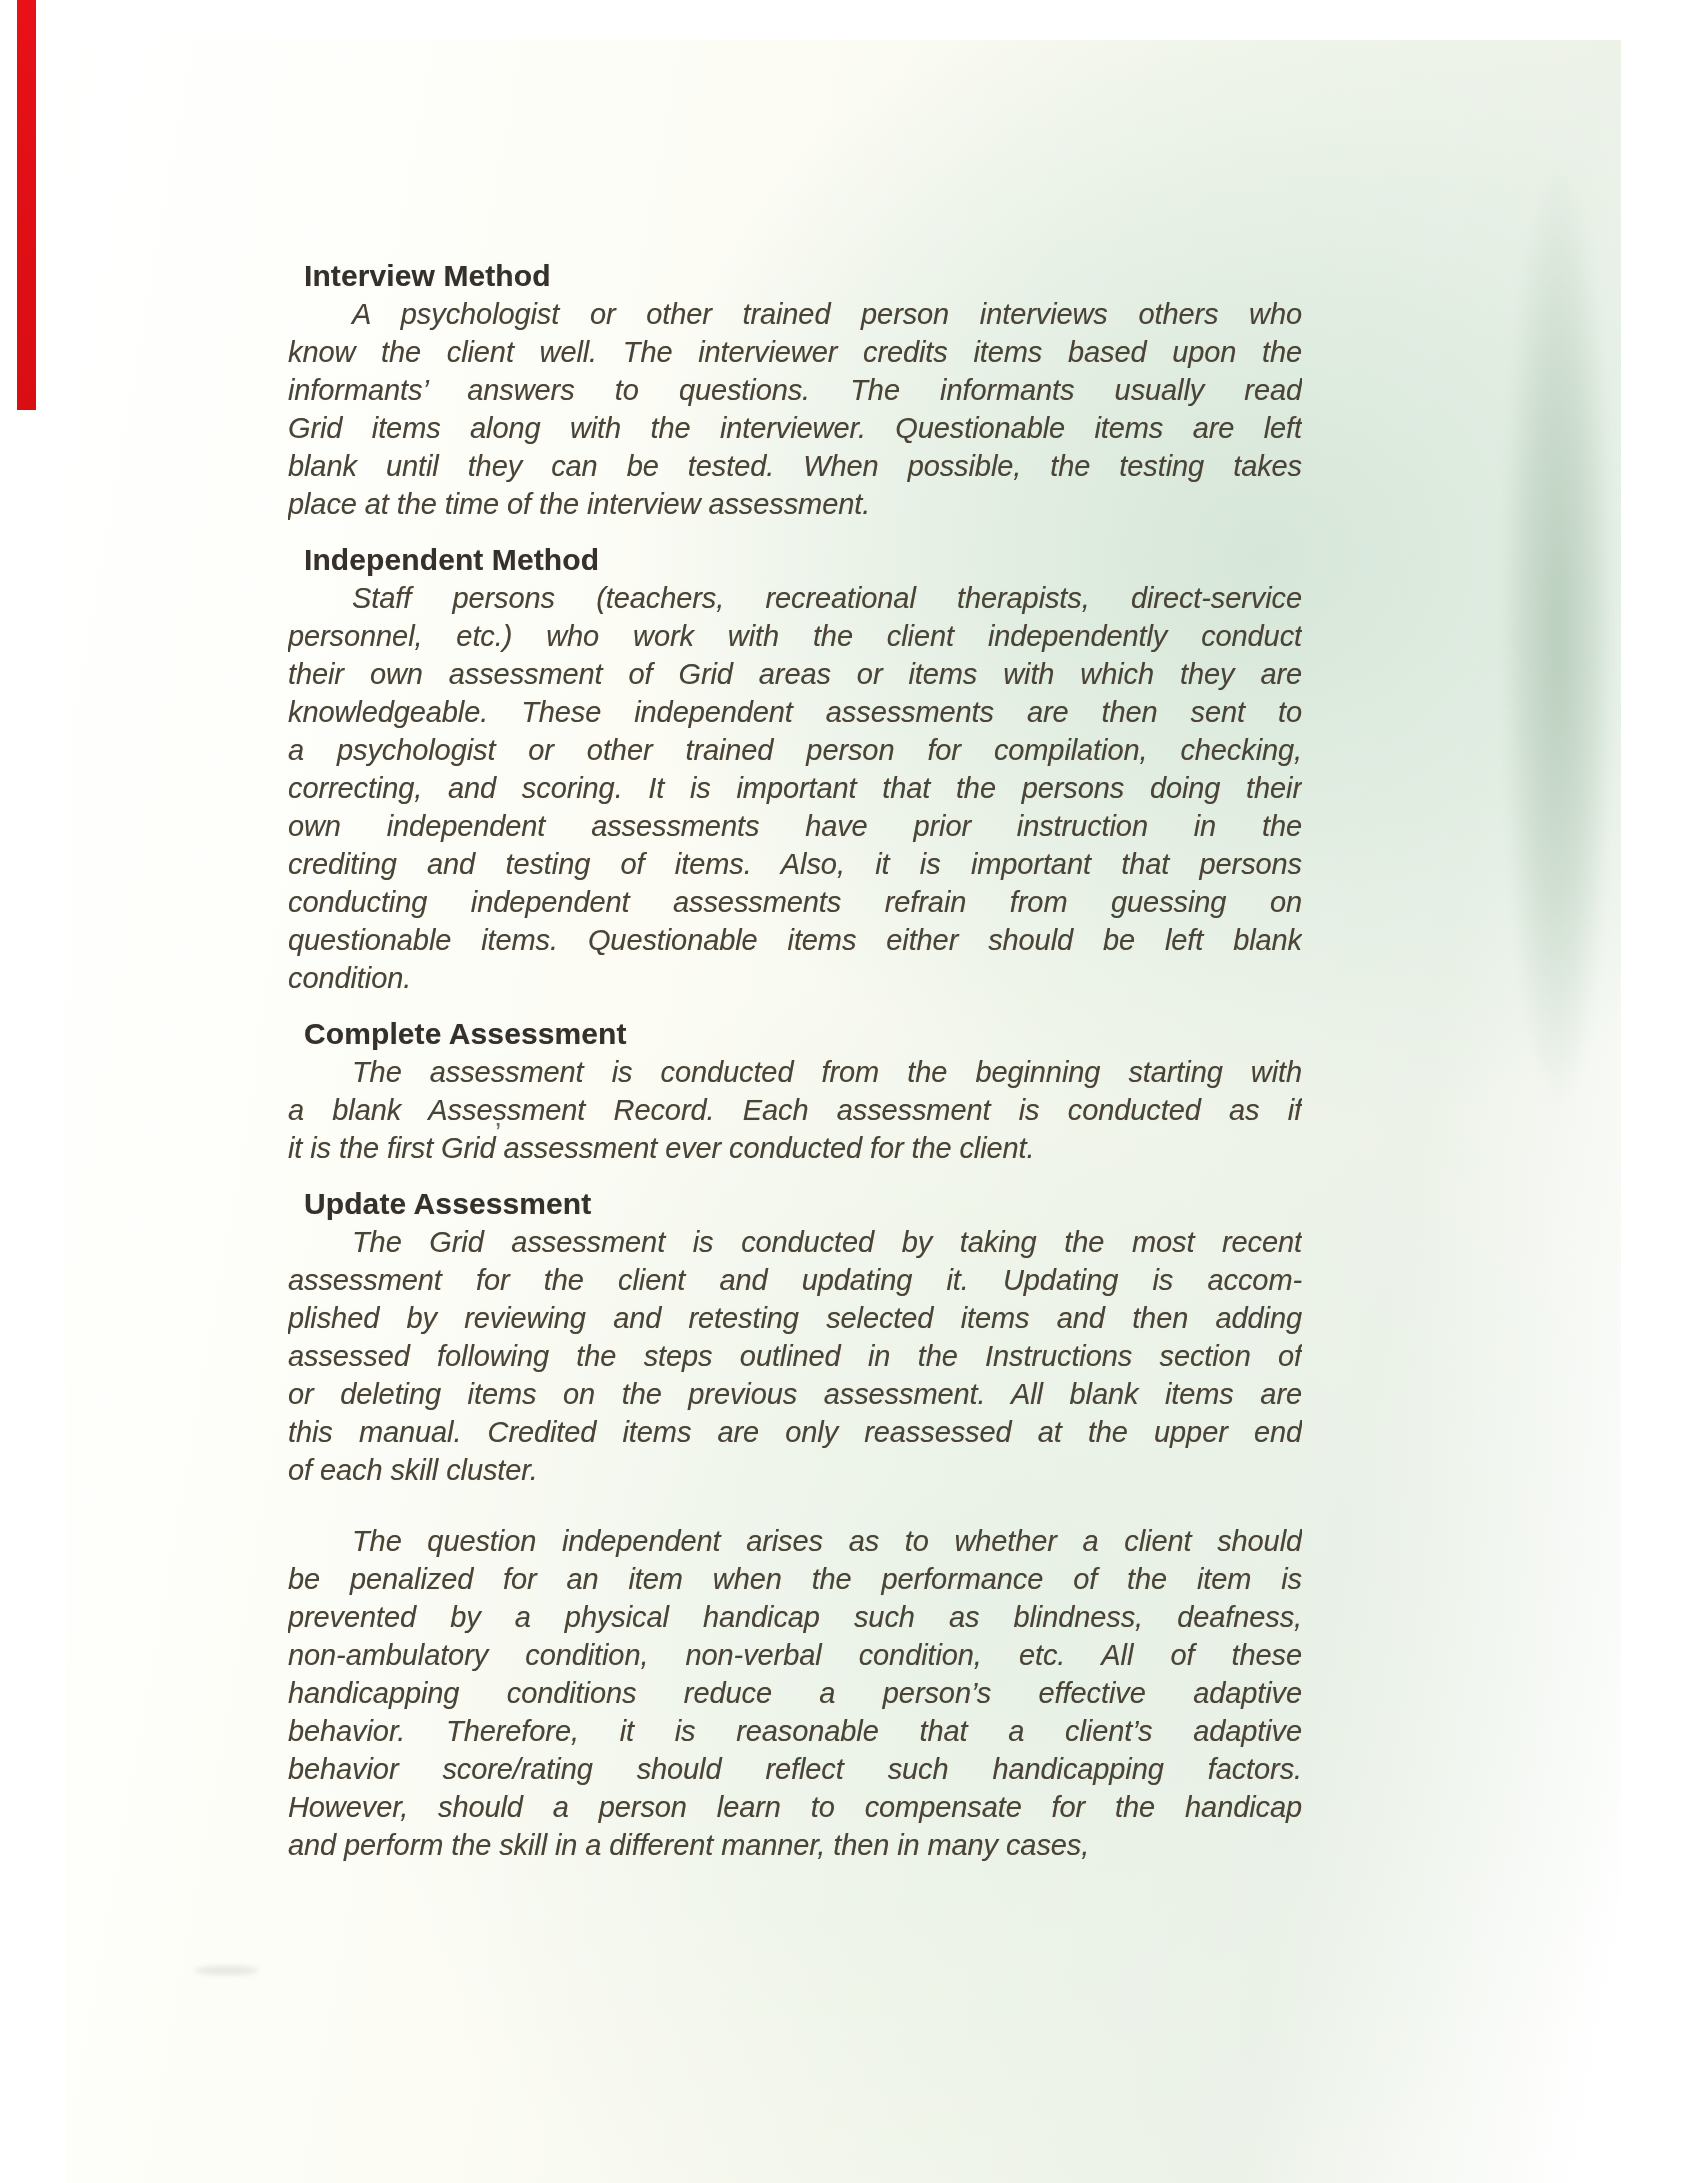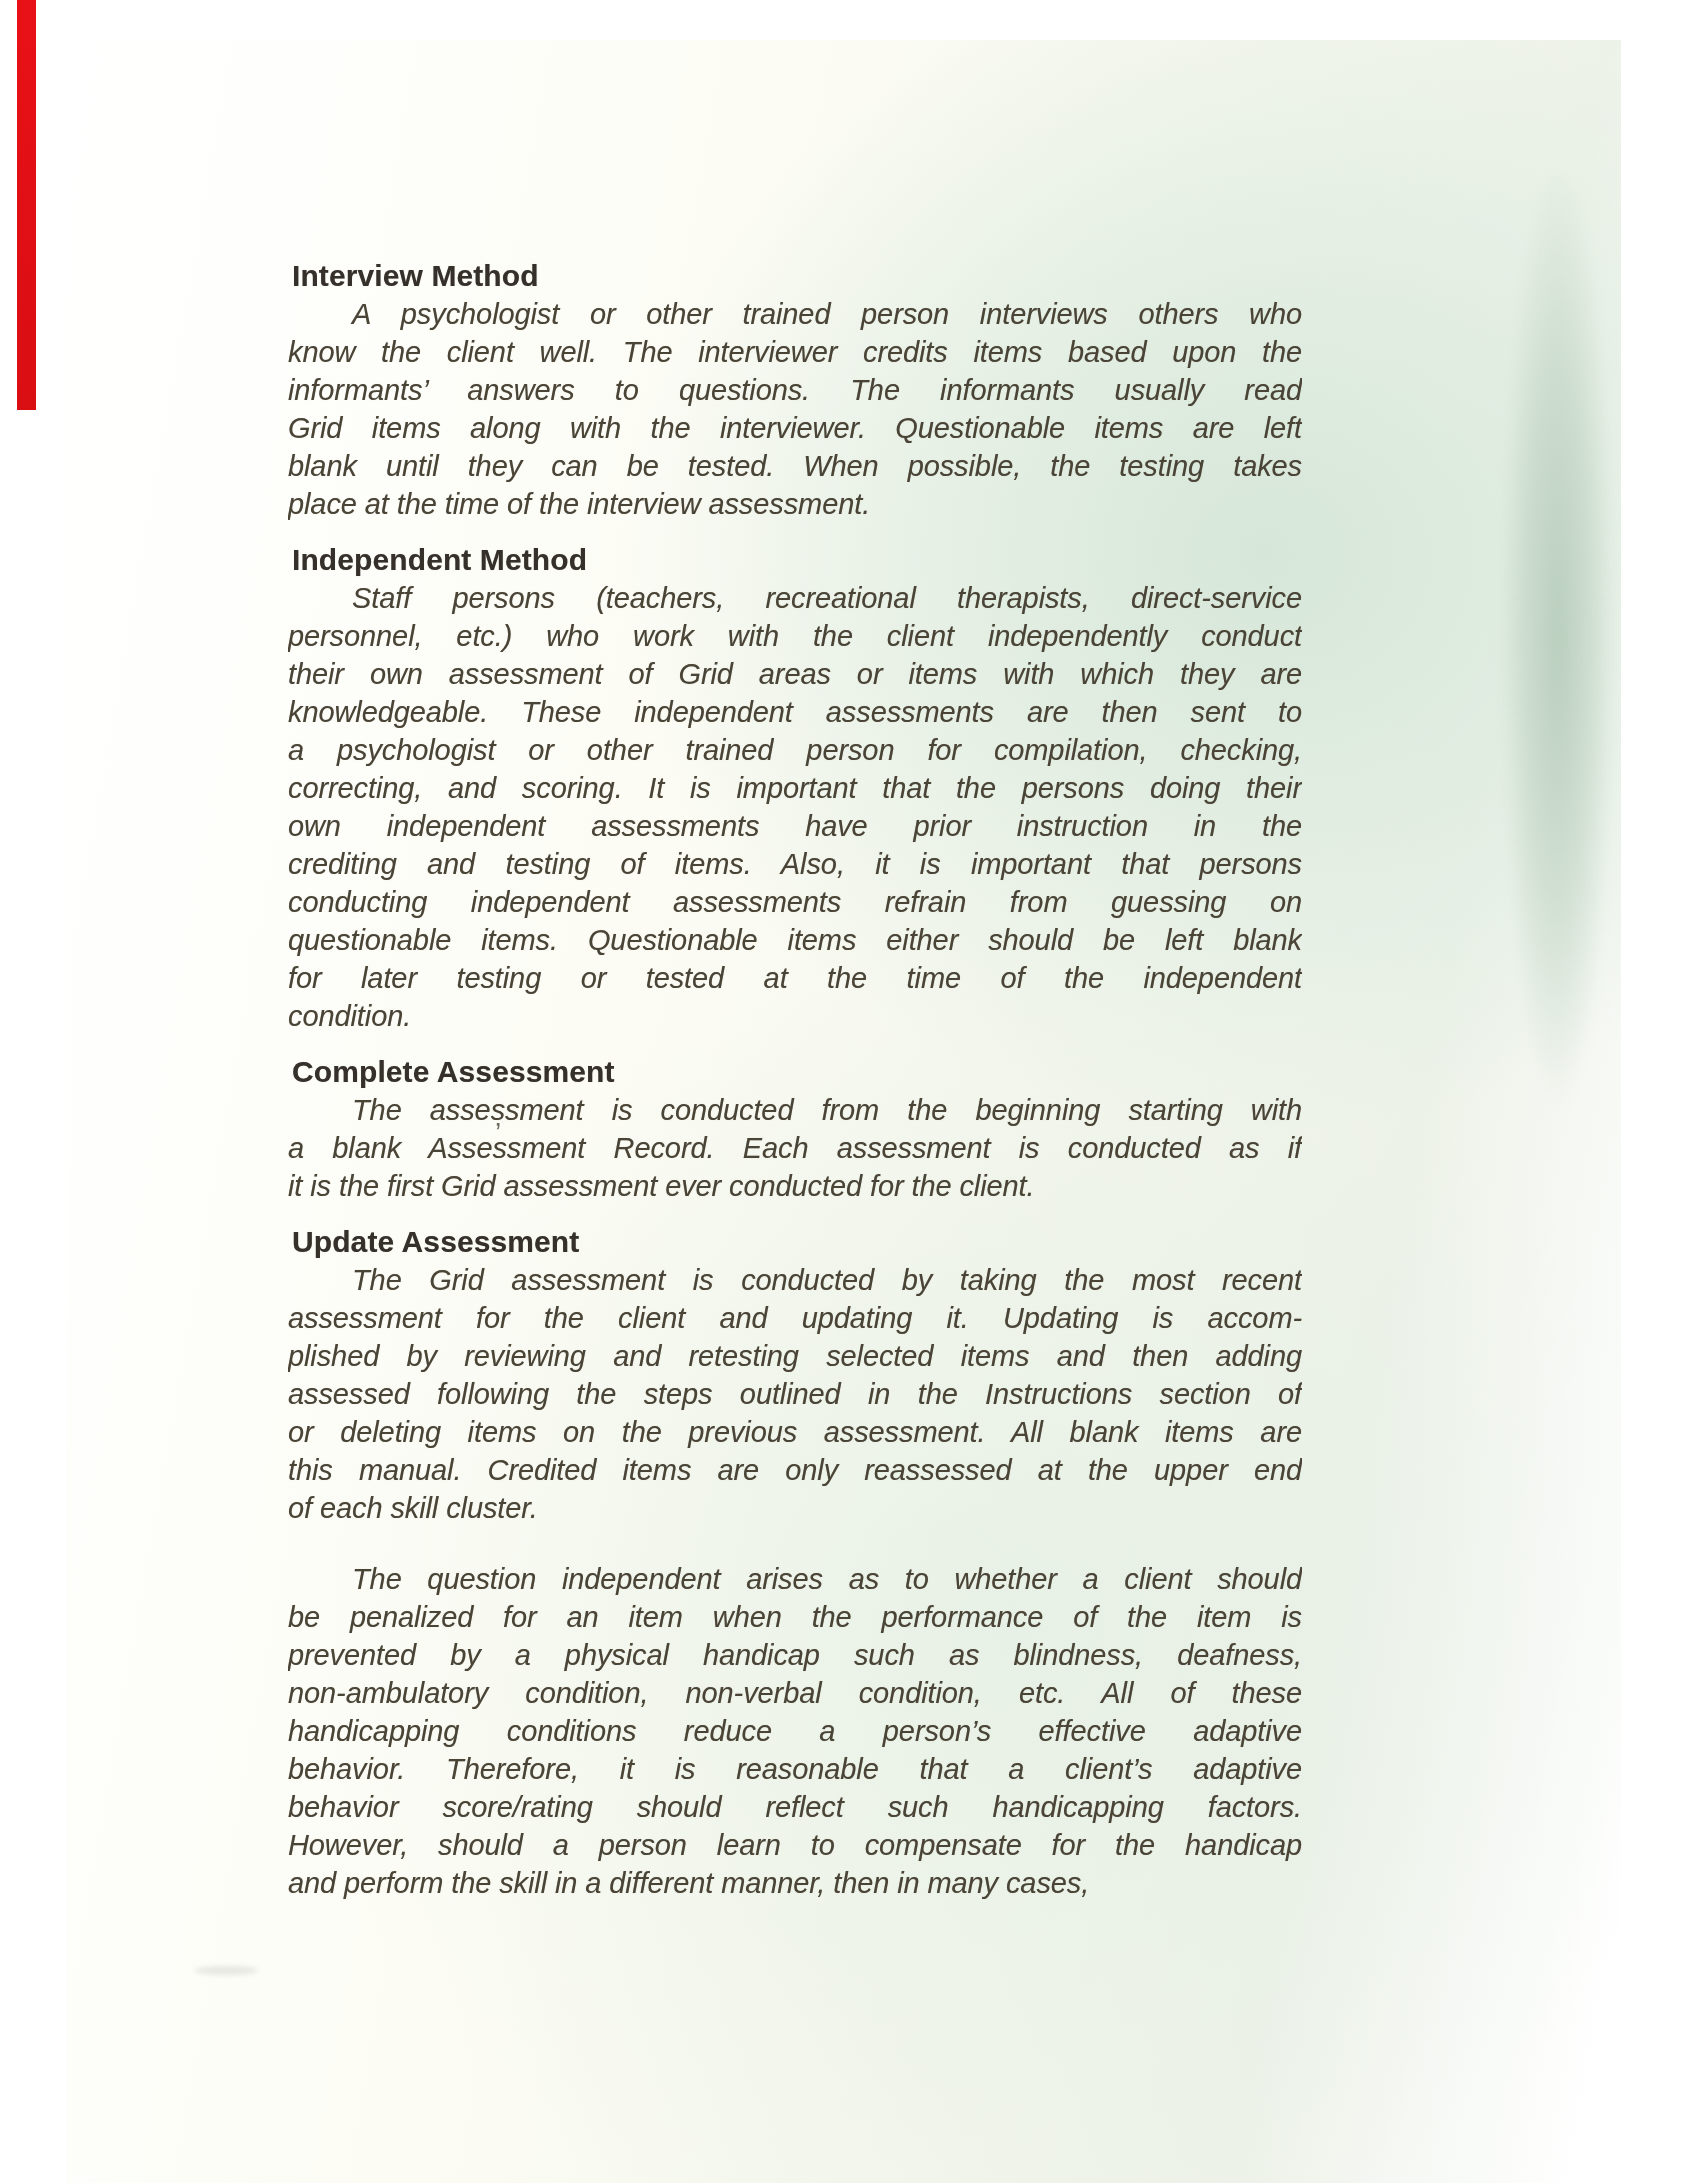--- a/index.html
+++ b/index.html
@@ -85,21 +85,21 @@
     left: 288px;
     top: 257px;
     width: 1014px;
     color: var(--text-color, #4a4437);
   }
   .heading {
     font-size: 30px;
     line-height: 38px;
     font-weight: bold;
     letter-spacing: 0.1px;
-    margin: 18px 0 0 4px;
+    margin: 18px 0 0 16px;
     color: var(--heading-color, #35302a);
     text-shadow: 0 0 0.7px rgba(53, 48, 42, 0.4);
   }
   .heading:first-child {
     margin-top: 0;
   }
   .para {
     margin: 0;
   }
   .para.gap-before {
@@ -147,21 +147,20 @@
         <div class="line indent">Staff persons (teachers, recreational therapists, direct-service</div>
         <div class="line">personnel, etc.) who work with the client independently conduct</div>
         <div class="line">their own assessment of Grid areas or items with which they are</div>
         <div class="line">knowledgeable. These independent assessments are then sent to</div>
         <div class="line">a psychologist or other trained person for compilation, checking,</div>
         <div class="line">correcting, and scoring. It is important that the persons doing their</div>
         <div class="line">own independent assessments have prior instruction in the</div>
         <div class="line">crediting and testing of items. Also, it is important that persons</div>
         <div class="line">conducting independent assessments refrain from guessing on</div>
         <div class="line">questionable items. Questionable items either should be left blank</div>
-        <div class="line">for later testing or tested at the time of the independent</div>
         <div class="line flush">condition.</div>
       </div>
       <h2 class="heading">Complete Assessment</h2>
       <div class="para">
         <div class="line indent">The assessment is conducted from the beginning starting with</div>
         <div class="line">a blank Assessment Record. Each assessment is conducted as if</div>
         <div class="line flush">it is the first Grid assessment ever conducted for the client.</div>
       </div>
       <h2 class="heading">Update Assessment</h2>
       <div class="para">

